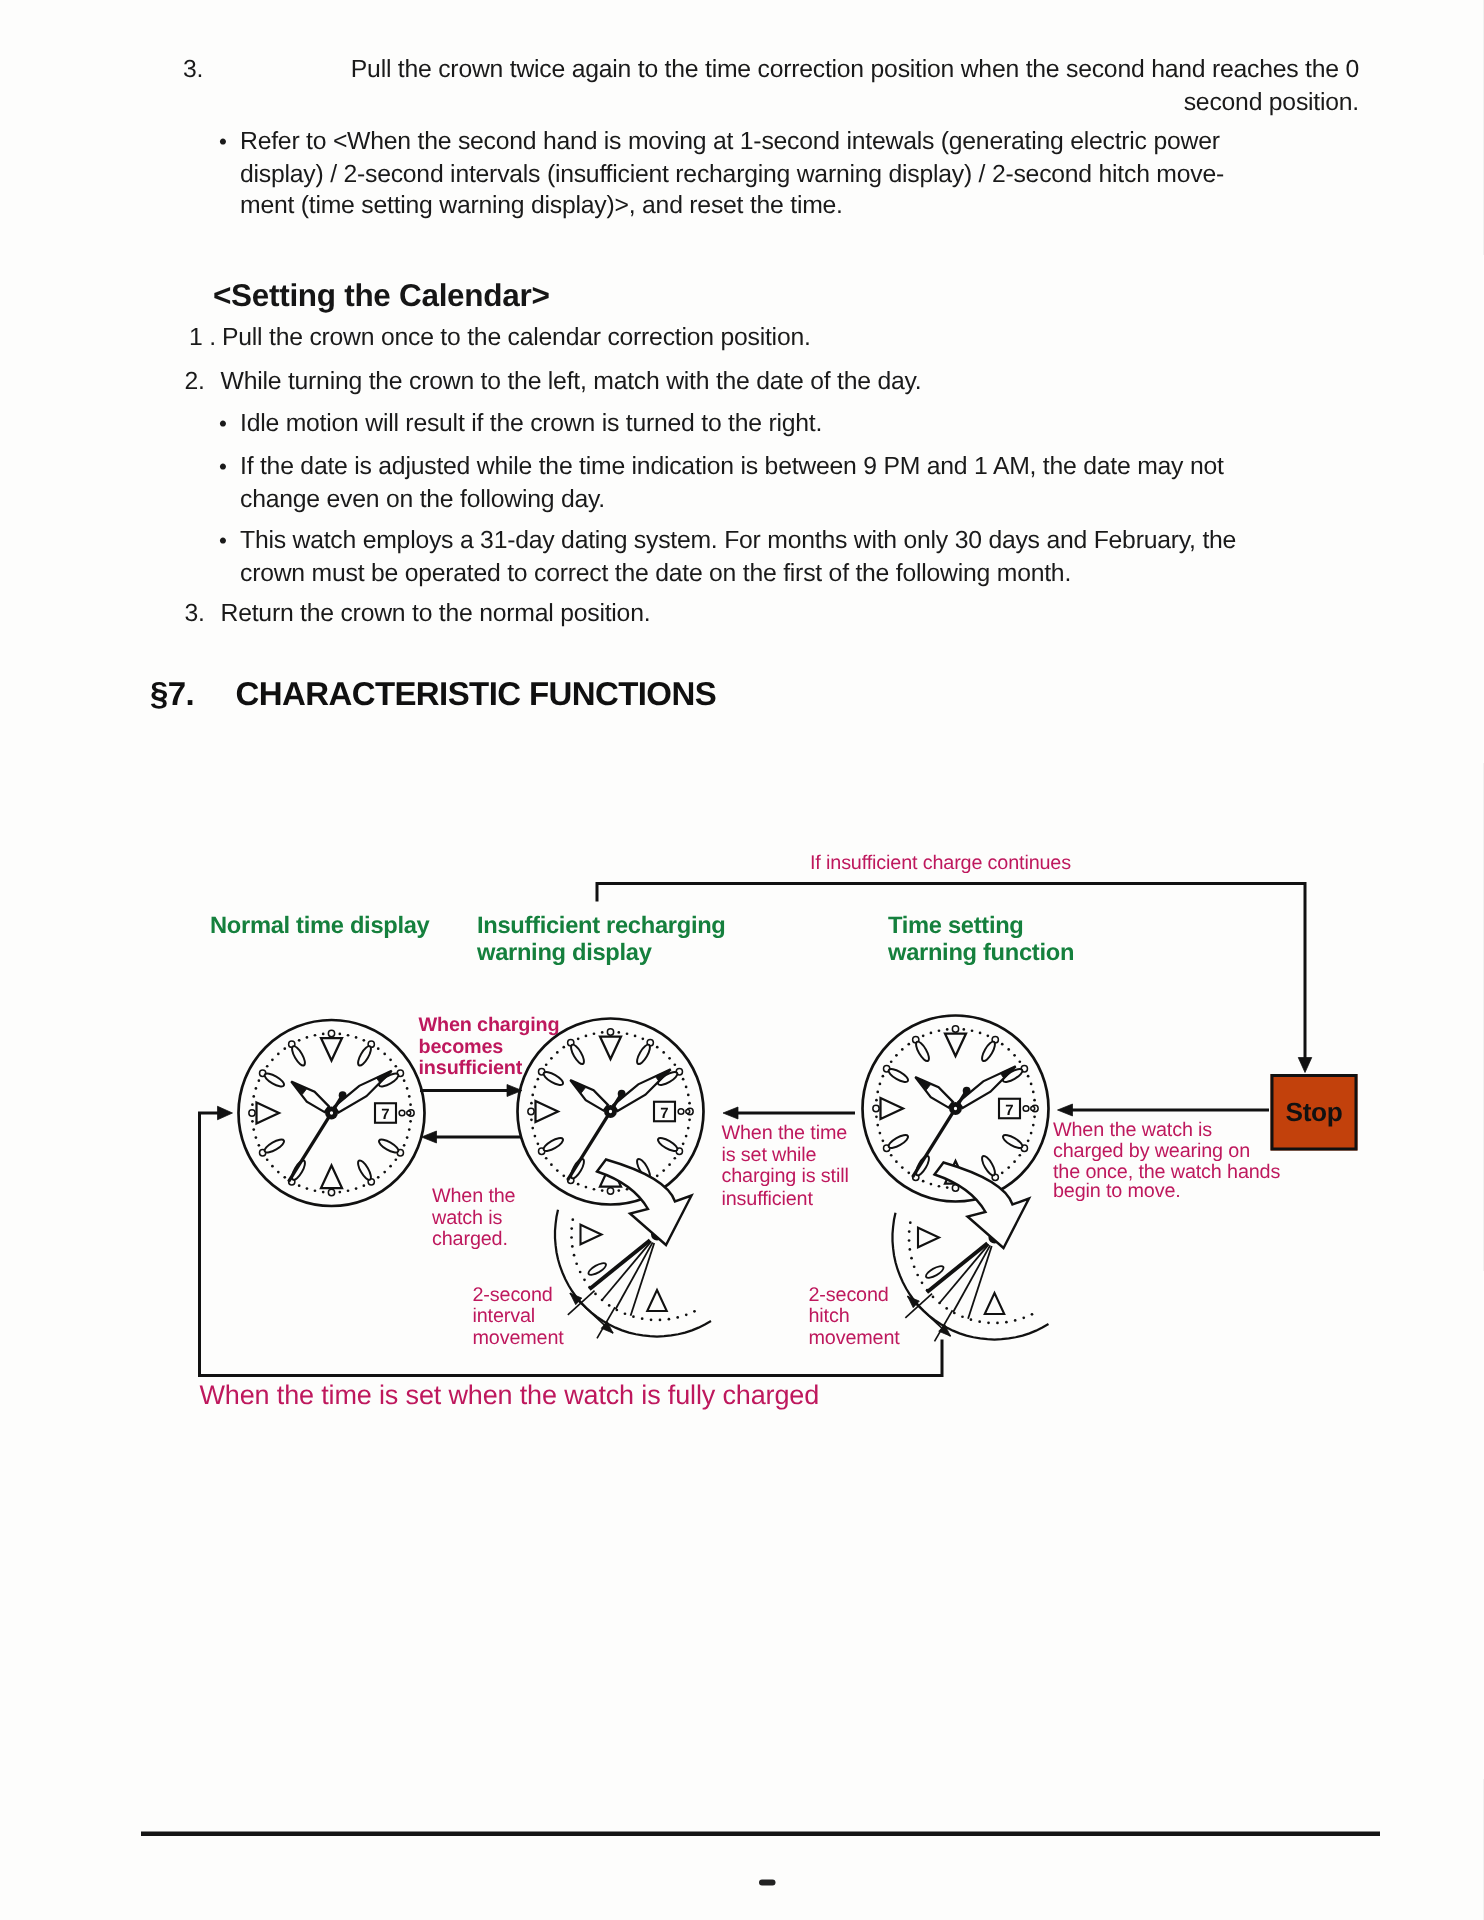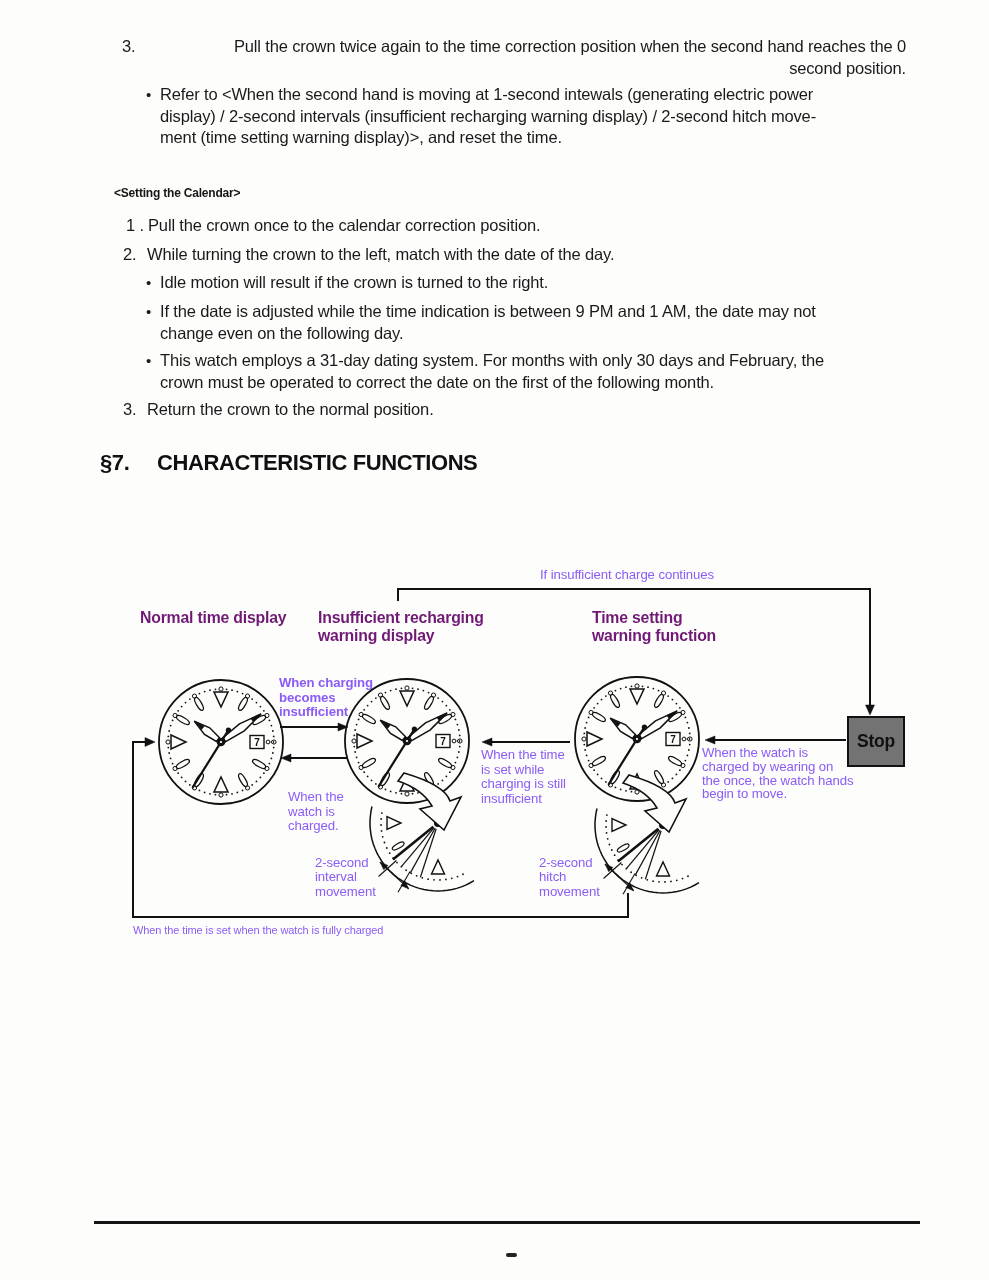--- a/index.html
+++ b/index.html
@@ -8,28 +8,28 @@
     font-family:"Liberation Sans","DejaVu Sans",sans-serif;color:#161616;
     overflow:hidden;margin:0 auto;
   }
   .abs{position:absolute;}
   .body-text{font-size:16.5px;line-height:21.5px;letter-spacing:-0.15px;color:#1a1a1a;}
   .t{white-space:pre-line;}
   .row{display:flex;}
   .num{flex:0 0 24px;}
   .num-n{flex:0 0 22px;}
   .blt{flex:0 0 14px;font-size:15px;}
-  .cal-head{font-size:12px;font-weight:bold;letter-spacing:-0.2px;}
+  .cal-head{font-size:21px;font-weight:bold;letter-spacing:-0.2px;margin-left:28px;}
   .sec-head{font-size:22px;font-weight:bold;letter-spacing:-0.4px;color:#101010;}
   .sec-num{flex:0 0 57px;}
-  .dlabel{position:absolute;font-size:13.2px;line-height:14.6px;white-space:pre-line;color:#8b5cf6;letter-spacing:-0.1px;}
-  .col-label{position:absolute;font-size:15.8px;line-height:17.6px;font-weight:bold;white-space:pre-line;letter-spacing:-0.2px;color:#701a75;}
+  .dlabel{position:absolute;font-size:13.2px;line-height:14.6px;white-space:pre-line;color:#be185d;letter-spacing:-0.1px;}
+  .col-label{position:absolute;font-size:15.8px;line-height:17.6px;font-weight:bold;white-space:pre-line;letter-spacing:-0.2px;color:#15803d;}
   .stop-box{
     position:absolute;left:847px;top:716px;width:54px;height:47px;border:2px solid #111;
-    display:flex;align-items:center;justify-content:center;background:#737373;
+    display:flex;align-items:center;justify-content:center;background:#c2410c;
     font-weight:bold;font-size:17.5px;letter-spacing:-0.2px;color:#111;
   }
   .footer-rule{position:absolute;left:94px;top:1221px;width:826px;height:3px;background:#151515;}
   .footer-mark{position:absolute;left:506px;top:1253px;width:11px;height:4px;background:#222;border-radius:2px;}
   svg.diagram{position:absolute;left:0;top:0;pointer-events:none;}
 </style>
 </head>
 <body>
 
 <div class="page">
@@ -114,21 +114,21 @@
 interval
 movement</div>
   <div class="dlabel" style="left:539px;top:856px;line-height:14.4px;">2-second
 hitch
 movement</div>
 
   <div class="stop-box">
     <span>Stop</span>
   </div>
 
-  <div class="dlabel" style="left:133px;top:923px;font-size:11px;">When the time is set when the watch is fully charged</div>
+  <div class="dlabel" style="left:133px;top:923px;font-size:18px;">When the time is set when the watch is fully charged</div>
 
   <svg id="diagram-svg" class="diagram" width="989" height="1280" viewBox="0 0 989 1280">
       <g>
         <circle cx="221" cy="742" r="62" fill="#fdfdfc" stroke="#111" stroke-width="1.8"></circle>
         <circle cx="221" cy="689" r="2.1" fill="#fdfdfc" stroke="#111" stroke-width="1"></circle>
         <circle cx="226.54000855318563" cy="689.2903395454815" r="0.9" fill="#111" stroke="none" stroke-width="0"></circle>
         <circle cx="232.01931961334125" cy="690.1581771611083" r="0.9" fill="#111" stroke="none" stroke-width="0"></circle>
         <circle cx="237.37790070187222" cy="691.5940046363569" r="0.9" fill="#111" stroke="none" stroke-width="0"></circle>
         <circle cx="242.5570420830174" cy="693.5820907449422" r="0.9" fill="#111" stroke="none" stroke-width="0"></circle>
         <circle cx="247.5" cy="696.1006535994247" r="2.1" fill="#fdfdfc" stroke="#111" stroke-width="1"></circle>

